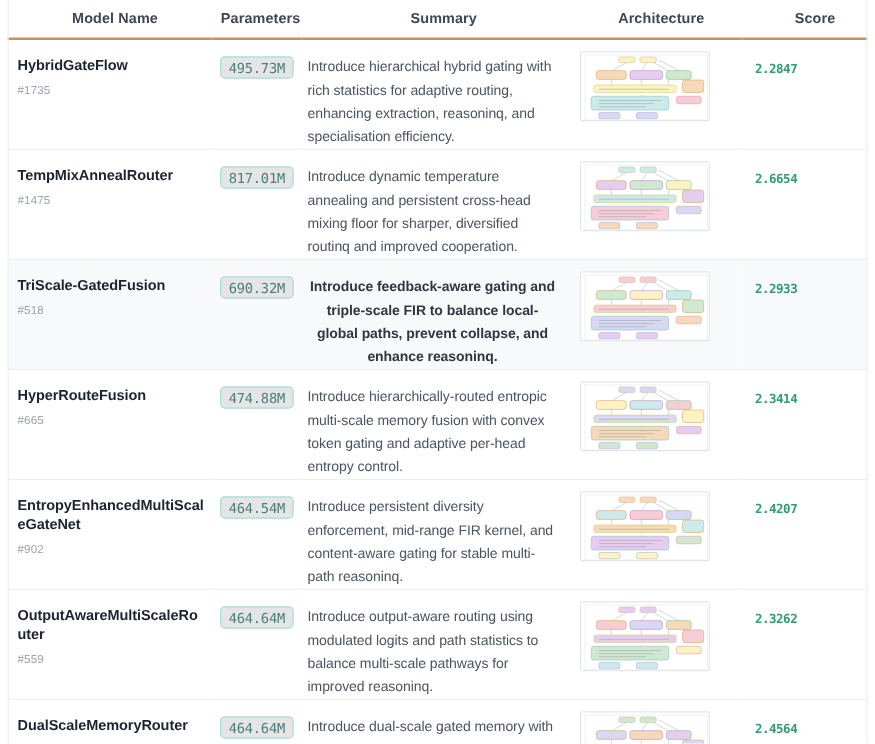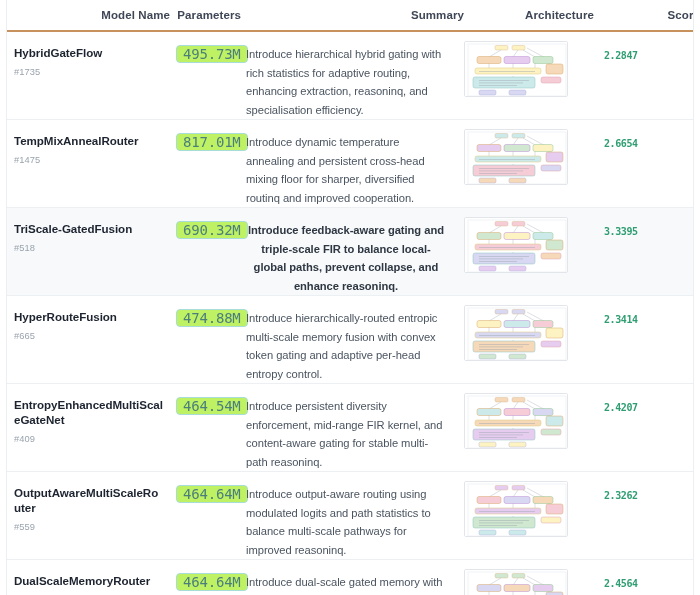--- a/index.html
+++ b/index.html
@@ -33,21 +33,21 @@
   col.c-summary { width: 223px; }
   col.c-arch { width: 130px; }
   col.c-score { width: 106px; }
 
   thead tr.header-row {
     height: 31px;
     background: #ffffff;
   }
 
   thead th {
-    text-align: right;
+    text-align: center;
     vertical-align: middle;
     font-size: 11.5px;
     font-weight: 600;
     color: #3f4756;
     padding: 0 0 0 14px;
     border-bottom: 2px solid #c7925d;
     letter-spacing: 0.1px;
     white-space: nowrap;
   }
   thead th.th-params { padding-left: 6px; }
@@ -91,24 +91,24 @@
   }
 
   
   td.cell-params { padding-left: 6px; }
 
   .param-badge {
     display: inline-block;
     padding: 4px 6px 3px 6px;
     border: 1px solid #a8dcd6;
     border-radius: 4px;
-    background: #bef264;
+    background: #e5e5e5;
     color: #4c7f7b;
     font-family: "DejaVu Sans Mono", monospace;
-    font-size: 14px;
+    font-size: 11px;
     line-height: 9px;
     letter-spacing: -0.2px;
     white-space: nowrap;
   }
 
   
   td.cell-summary { padding-left: 5px; padding-right: 18px; }
 
   .summary-text {
     font-size: 11.2px;
@@ -329,21 +329,21 @@
                 <rect x="44" y="48" width="17" height="5" rx="1.5" fill="#e6cdf0" stroke="#a9a9d8" stroke-width="0.4"></rect>
                 <g fill="#9aa3ae" opacity="0.55">
                   <rect x="14" y="38" width="50" height="0.8"></rect>
                   <rect x="14" y="40.5" width="44" height="0.8"></rect>
                   <rect x="14" y="43" width="38" height="0.8"></rect>
                   <rect x="14" y="29" width="56" height="0.8"></rect>
                 </g>
               </svg>
             </div>
           </td>
-          <td class="cell-score"><span class="score-value">3.3395</span></td>
+          <td class="cell-score"><span class="score-value">2.2933</span></td>
         </tr>
         <tr class="data-row">
           <td class="cell-model">
             <div class="model-name">HyperRouteFusion</div>
             <div class="model-id">#665</div>
           </td>
           <td class="cell-params"><span class="param-badge">474.88M</span></td>
           <td class="cell-summary">
             <div class="summary-text">Introduce hierarchically-routed entropic multi-scale memory fusion with convex token gating and adaptive per-head entropy control.</div>
           </td>
@@ -381,21 +381,21 @@
                   <rect x="14" y="29" width="56" height="0.8"></rect>
                 </g>
               </svg>
             </div>
           </td>
           <td class="cell-score"><span class="score-value">2.3414</span></td>
         </tr>
         <tr class="data-row">
           <td class="cell-model">
             <div class="model-name">EntropyEnhancedMultiScaleGateNet</div>
-            <div class="model-id">#409</div>
+            <div class="model-id">#902</div>
           </td>
           <td class="cell-params"><span class="param-badge">464.54M</span></td>
           <td class="cell-summary">
             <div class="summary-text">Introduce persistent diversity enforcement, mid-range FIR kernel, and content-aware gating for stable multi-path reasoninq.</div>
           </td>
           <td class="cell-arch">
             <div class="arch-thumb">
               <svg width="104" height="56" viewBox="0 0 104 56" xmlns="http://www.w3.org/2000/svg">
                 <rect x="0" y="0" width="104" height="56" fill="#ffffff"></rect>
                 <rect x="3" y="2" width="98" height="52" fill="none" stroke="#e8ebee" stroke-width="0.6"></rect>

